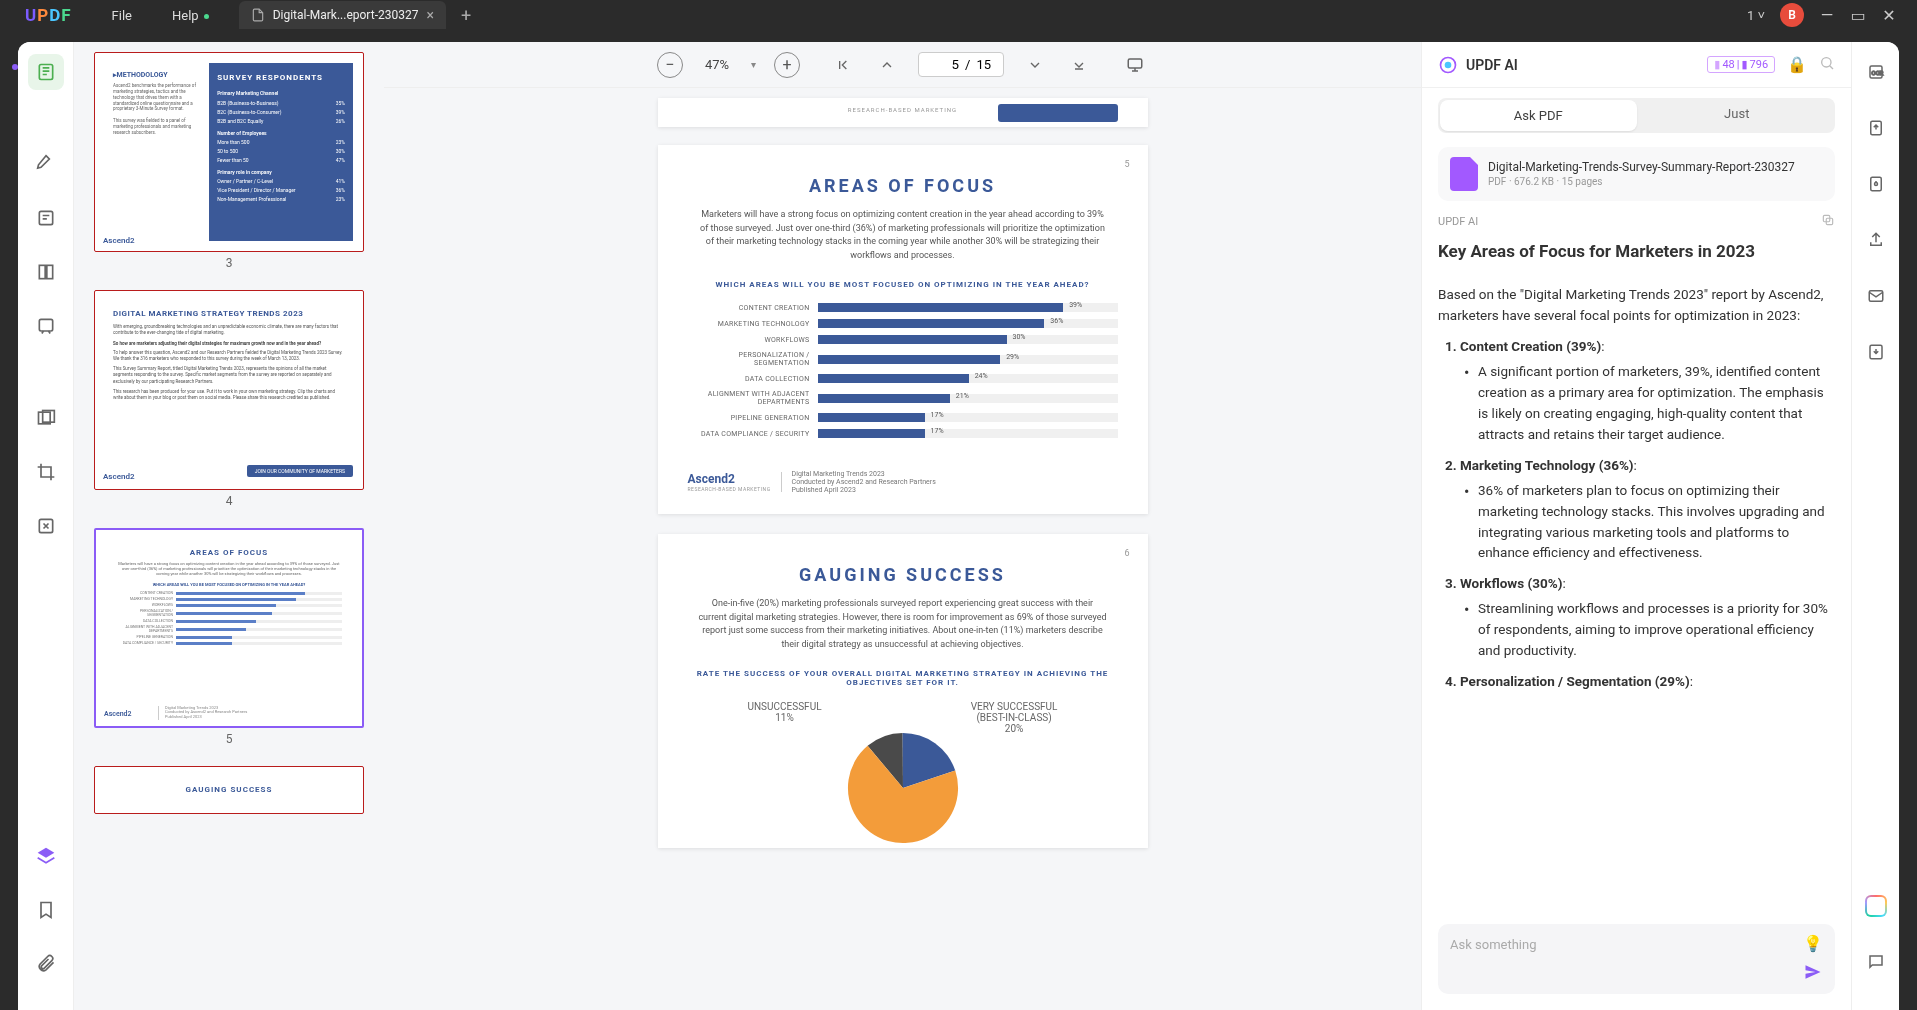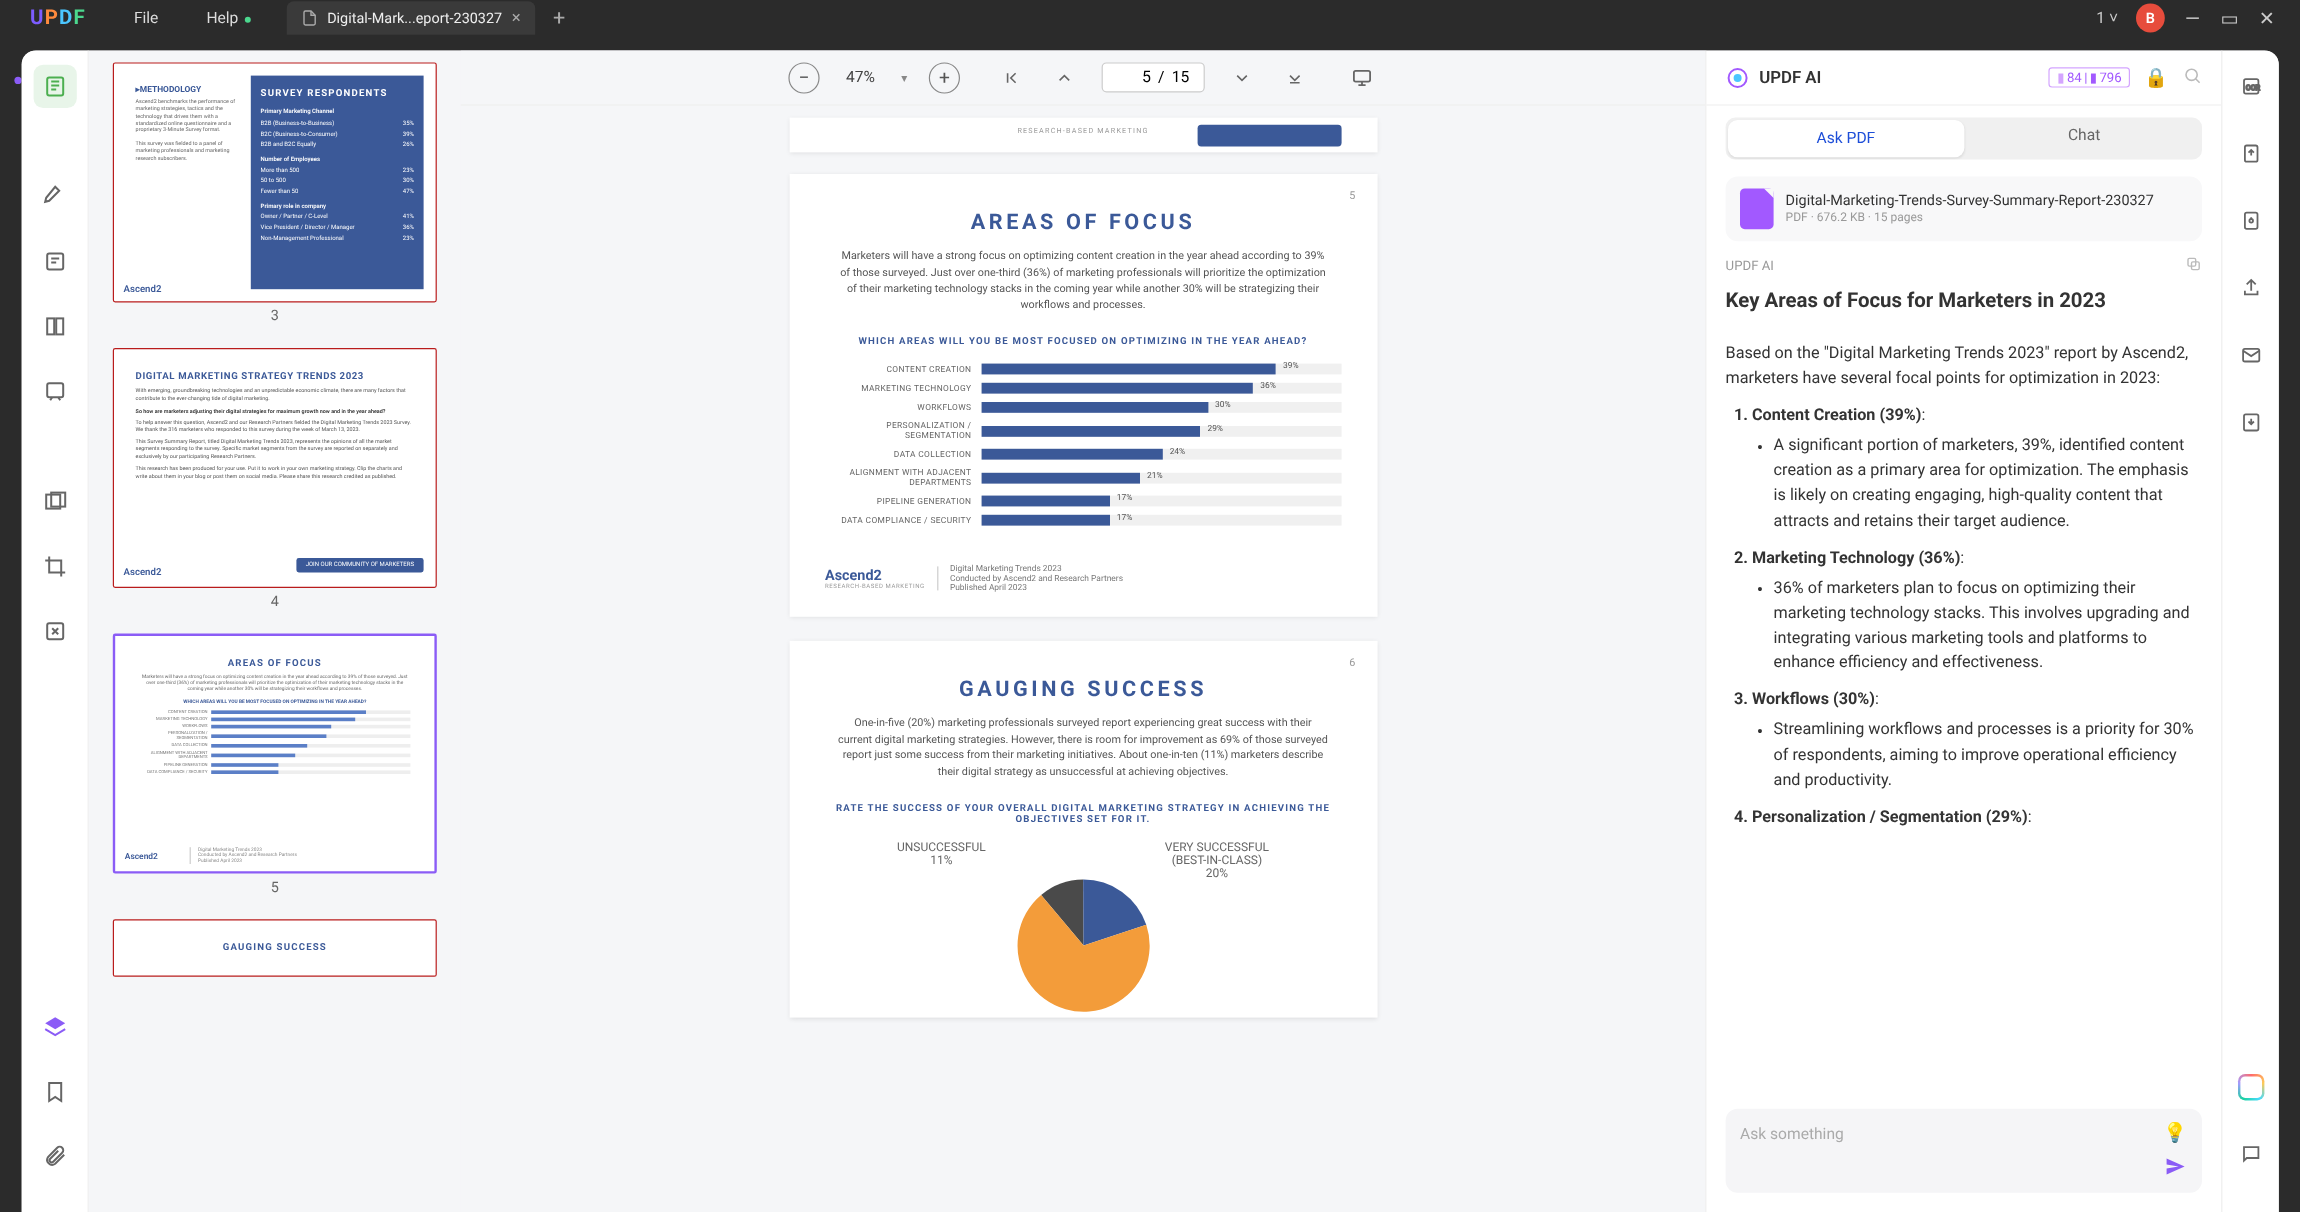--- a/index.html
+++ b/index.html
@@ -78,21 +78,21 @@
 
 .ai-panel { width:430px; background:#fff; border-left:1px solid #eee; display:flex; flex-direction:column; }
 .ai-header { height:46px; display:flex; align-items:center; justify-content:space-between; padding:0 16px; border-bottom:1px solid #f0f0f0; }
 .ai-logo { display:flex; align-items:center; gap:8px; font-size:14px; font-weight:600; color:#333; }
 .ai-logo-icon { width:20px; height:20px; }
 .ai-credits { display:flex; align-items:center; gap:4px; font-size:11px; }
 .credit-badge { border:1px solid #d4a5ff; color:#a259ff; border-radius:3px; padding:1px 6px; display:flex; align-items:center; gap:2px; }
 .ai-tabs { padding:10px 16px; }
 .ai-tabs-inner { display:flex; background:#f0f0f0; border-radius:8px; overflow:hidden; }
 .ai-tab { flex:1; text-align:center; padding:8px; font-size:13px; color:#666; cursor:pointer; }
-.ai-tab.active { background:#fff; color:#1d4ed8; border-radius:8px; margin:2px; box-shadow:0 1px 2px rgba(0,0,0,0.08); }
+.ai-tab.active { background:#fff; color:#404040; border-radius:8px; margin:2px; box-shadow:0 1px 2px rgba(0,0,0,0.08); }
 .file-card { margin:4px 16px 12px; background:#f8f8f9; border-radius:10px; padding:10px 12px; display:flex; gap:10px; align-items:center; }
 .file-icon { width:28px; height:34px; background:#a259ff; border-radius:4px; position:relative; }
 .file-icon::before { content:''; position:absolute; top:0; right:0; border-style:solid; border-width:0 8px 8px 0; border-color:transparent #f8f8f9 transparent transparent; }
 .file-info { font-size:12px; color:#333; line-height:1.4; }
 .file-info .meta { font-size:10px; color:#999; }
 .prompt-bubble { margin:0 16px 14px; background:linear-gradient(135deg,#8b5cf6,#a78bfa); color:#fff; border-radius:10px; padding:12px 14px; font-size:13px; line-height:1.5; }
 .ai-label-row { padding:0 16px 8px; display:flex; justify-content:space-between; align-items:center; font-size:11px; color:#999; }
 .ai-response { padding:0 16px; overflow-y:auto; flex:1; font-size:13.5px; color:#333; line-height:1.55; }
 .ai-response h3 { font-size:17px; font-weight:700; margin-bottom:20px; }
 .ai-response .intro-p { margin-bottom:10px; }
@@ -509,33 +509,33 @@
     <div class="ai-header">
       <div class="ai-logo">
         <svg class="ai-logo-icon" viewBox="0 0 24 24">
             <circle cx="12" cy="12" r="9" fill="none" stroke="#a259ff" stroke-width="2"></circle>
             <circle cx="12" cy="12" r="4" fill="#4bc6ff"></circle>
           </svg>
         <span>UPDF AI</span>
       </div>
       <div style="display:flex;align-items:center;gap:12px">
         <div class="ai-credits">
-          <span class="credit-badge"><span style="color:#d4a5ff">▮</span><span>84</span> | <span style="color:#a259ff">▮</span><span>796</span></span>
+          <span class="credit-badge"><span style="color:#d4a5ff">▮</span><span>48</span> | <span style="color:#a259ff">▮</span><span>796</span></span>
         </div>
         <span style="color:#bbb">🔒</span>
         <span style="color:#bbb"><svg width="16" height="16" viewBox="0 0 24 24" fill="none" stroke="currentColor" stroke-width="2">
               <circle cx="11" cy="11" r="7"></circle>
               <path d="M21 21l-5-5"></path>
             </svg></span>
       </div>
     </div>
     <div class="ai-tabs">
       <div class="ai-tabs-inner">
         <div class="ai-tab active">Ask PDF</div>
-        <div class="ai-tab">Chat</div>
+        <div class="ai-tab">Just</div>
       </div>
     </div>
     <div class="file-card">
       <div class="file-icon"></div>
       <div class="file-info">
         <div>Digital-Marketing-Trends-Survey-Summary-Report-230327</div>
         <div class="meta">PDF · 676.2 KB · 15 pages</div>
       </div>
     </div>
     <div class="ai-label-row">

